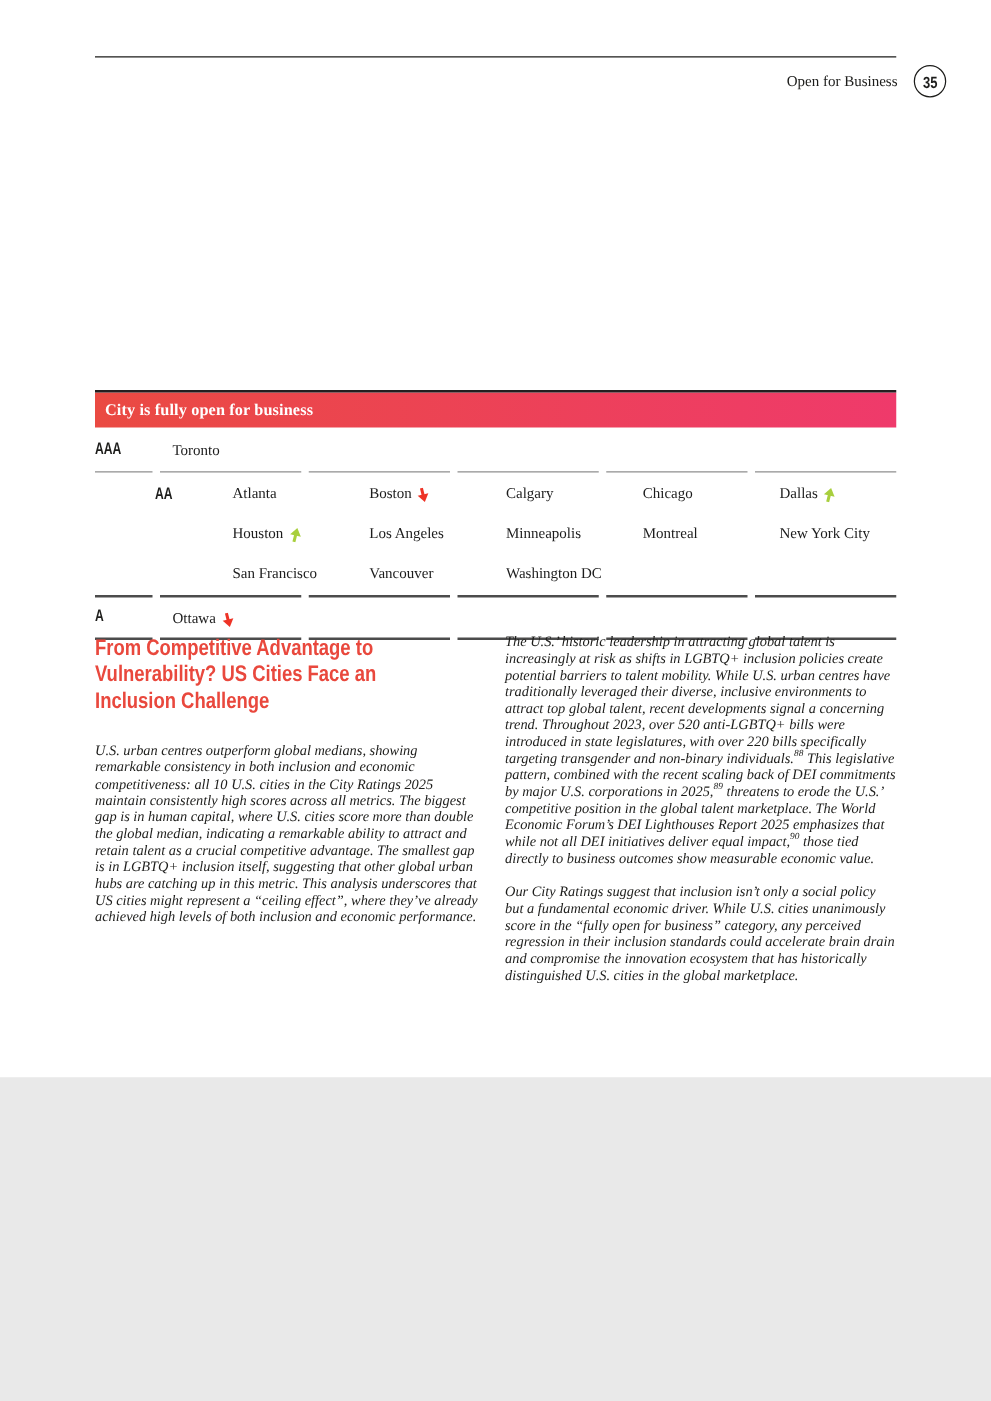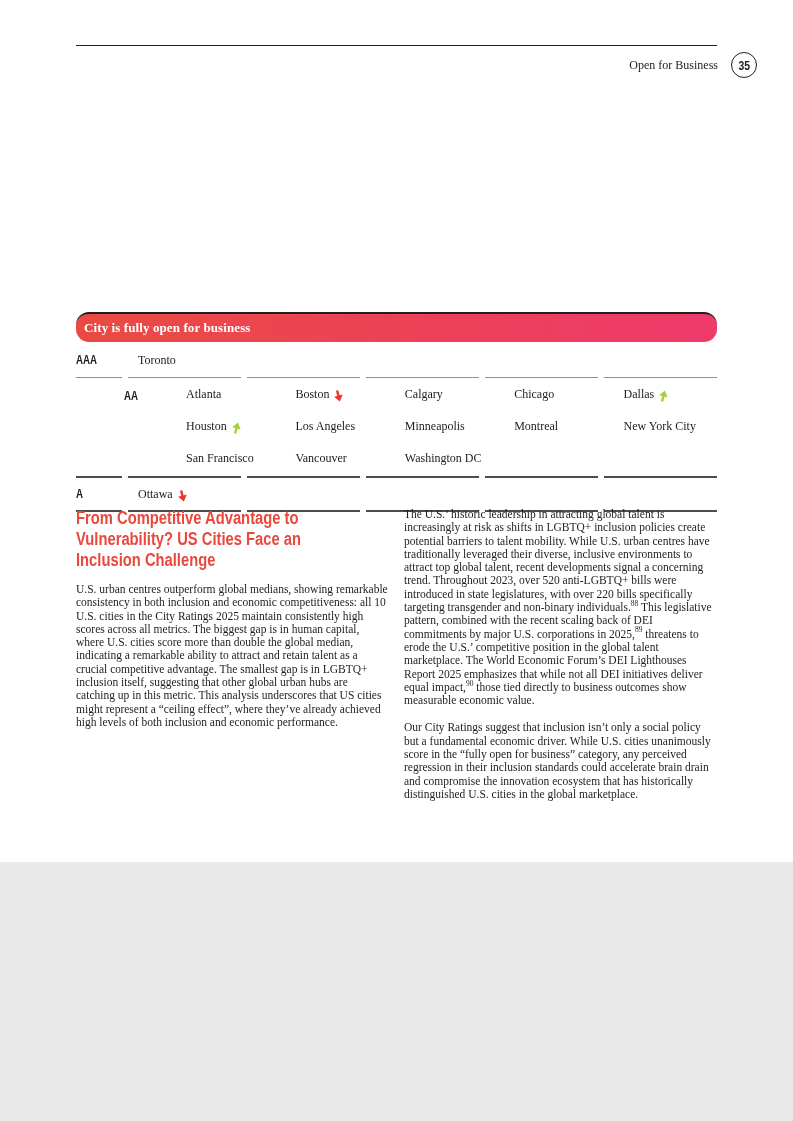--- a/index.html
+++ b/index.html
@@ -38,43 +38,43 @@
   .city{font-size:12px;line-height:16px;color:#1c1c1c;display:flex;align-items:flex-end;gap:4px;white-space:nowrap;}
   .trend{flex:0 0 auto;margin-top:-1px;}
   .rule-row{display:grid;grid-template-columns:46px repeat(5,1fr);column-gap:6px;}
   .rule-row i{display:block;border-top:1px solid #8f8f8f;height:0;}
   .rule-row.dark i{border-top:2px solid #4c4c4c;}
 
   
   .columns{position:absolute;left:76px;top:508px;width:641px;display:flex;gap:15px;}
   .col{width:313px;}
   .article-heading{color:var(--accent,#e9483d);font-family:"Liberation Sans",sans-serif;
-                   font-weight:700;font-size:18px;line-height:21px;margin-bottom:12px;}
+                   font-weight:700;font-size:18px;line-height:21px;margin-bottom:24px;}
   .article-heading div{transform:scaleX(.82);transform-origin:0 50%;white-space:nowrap;}
-  .body-text{font-size:11.5px;line-height:13.3px;color:#1d1d1b;text-align:left;}
+  .body-text{font-size:11.5px;line-height:13.3px;color:#1d1d1b;text-align:left;font-style:italic;}
   .body-text p{margin:0 0 14px 0;}
   .body-text sup{font-size:7.5px;line-height:0;position:relative;top:-.5px;}
 </style>
 </head>
 <body>
 
 <div class="page">
 
   <div class="header-rule"></div>
 
   <div class="header-row">
     <span class="header-label">Open for Business</span>
     <span class="page-badge">
       <span>35</span>
     </span>
   </div>
 
 
   <div class="table">
-    <div class="banner" style="background: linear-gradient(90deg, rgb(234, 74, 66), rgb(239, 58, 107)); border-radius: 13px;">
+    <div class="banner" style="background: linear-gradient(90deg, rgb(234, 74, 66), rgb(239, 58, 107));">
       <span>City is fully open for business</span>
     </div>
     <div id="table-rows">
         <div class="t-row pad-aaa">
           <div class="grade" style="grid-row: 1 / span 1;"><span class="cond">AAA</span></div>
           <div class="city">
             <span>Toronto</span>
           </div>
         </div>
         <div class="rule-row">

